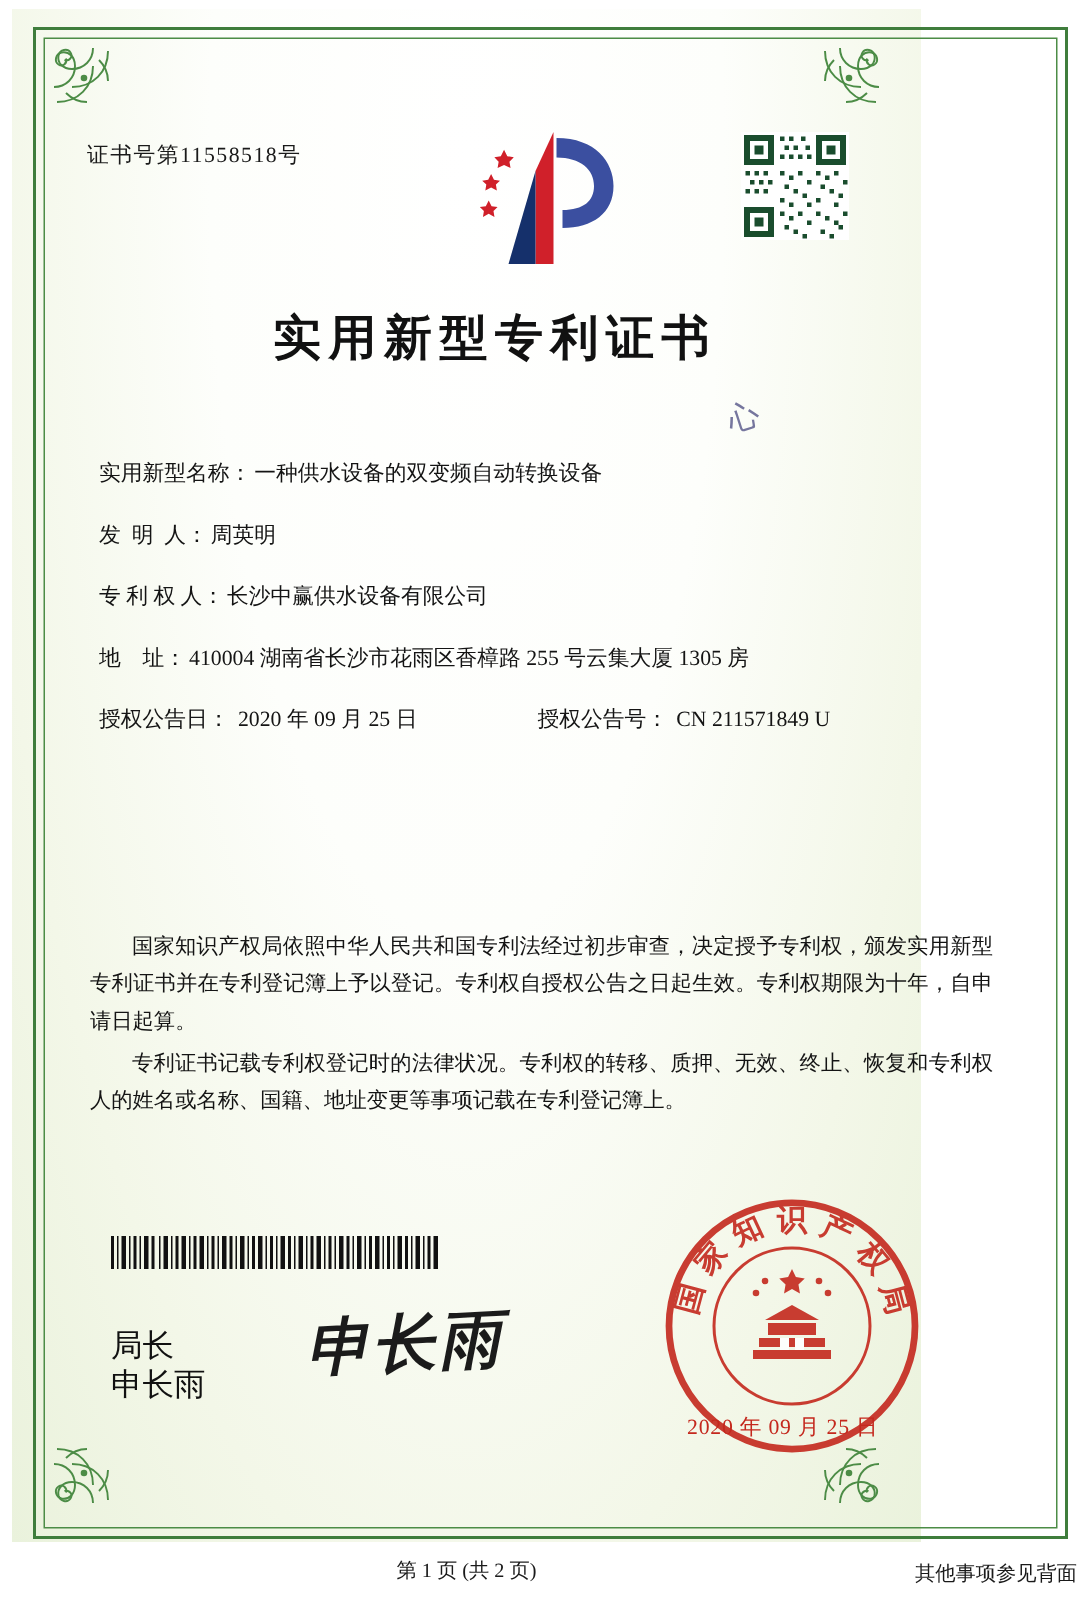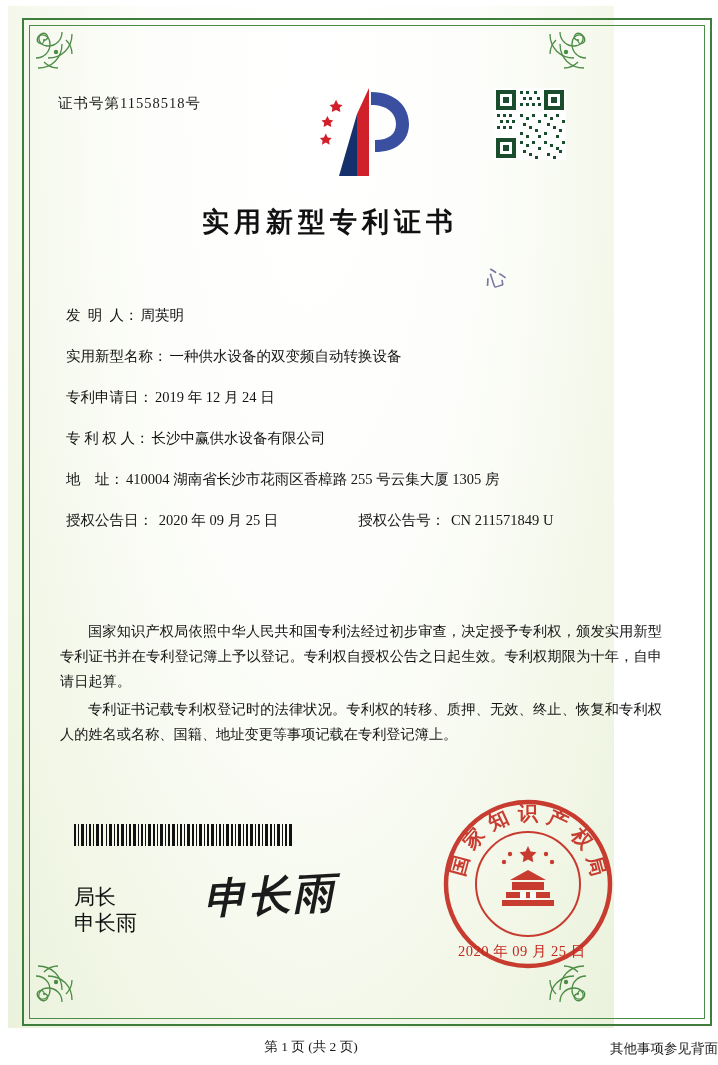--- a/index.html
+++ b/index.html
@@ -85,21 +85,21 @@
   .qr svg { display:block; }
 
   .main-title {
     position: absolute;
     left: 0;
     right: 0;
     top: 198px;
     text-align: center;
     font-family: "Liberation Serif", serif;
     font-weight: bold;
-    font-size: 27px;
+    font-size: 32px;
     letter-spacing: 5px;
     color: #111;
     padding-left: 38px;
   }
   .hand-mark {
     position: absolute;
     right: 108px;
     top: 258px;
     font-family: "Liberation Serif", serif;
     font-size: 21px;
@@ -363,30 +363,26 @@
         </g>
       </svg>
     </div>
 
     <div class="main-title">实用新型专利证书</div>
 
     <div class="hand-mark">心</div>
 
     <div class="fields">
       <div class="frow">
-        <span class="flabel">发  明  人：</span>
-        <span class="fvalue">周英明</span>
-      </div>
-      <div class="frow">
         <span class="flabel">实用新型名称：</span>
         <span class="fvalue">一种供水设备的双变频自动转换设备</span>
       </div>
       <div class="frow">
-        <span class="flabel">专利申请日：</span>
-        <span class="fvalue">2019 年 12 月 24 日</span>
+        <span class="flabel">发  明  人：</span>
+        <span class="fvalue">周英明</span>
       </div>
       <div class="frow">
         <span class="flabel">专 利 权 人：</span>
         <span class="fvalue">长沙中赢供水设备有限公司</span>
       </div>
       <div class="frow">
         <span class="flabel">地    址：</span>
         <span class="fvalue">410004 湖南省长沙市花雨区香樟路 255 号云集大厦 1305 房</span>
       </div>
       <div class="frow-split">

